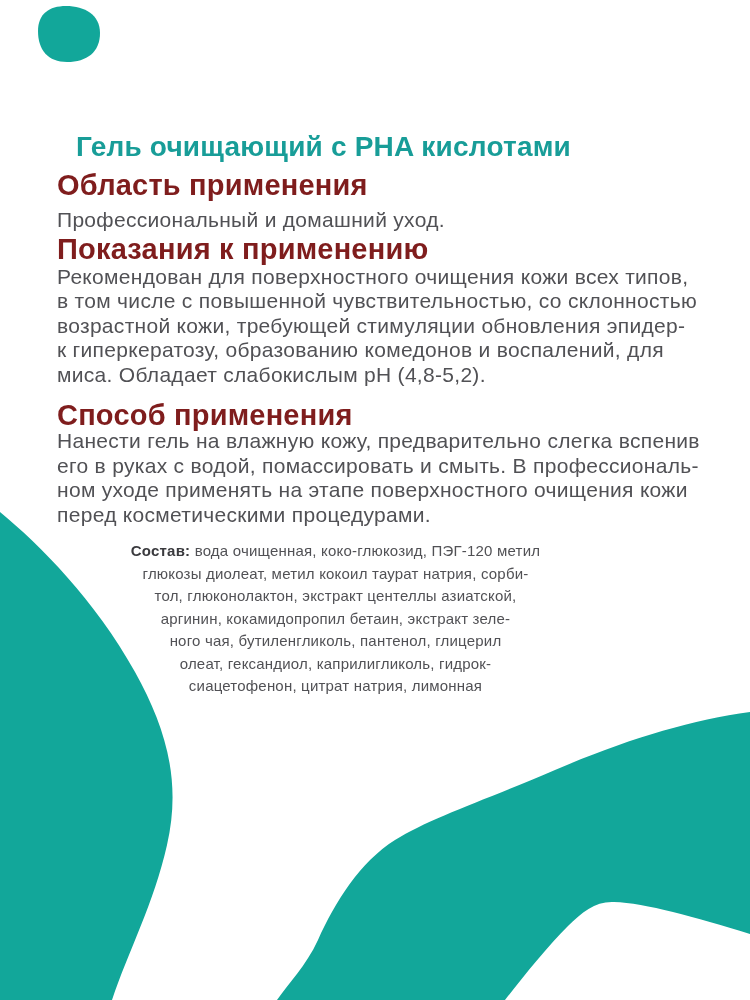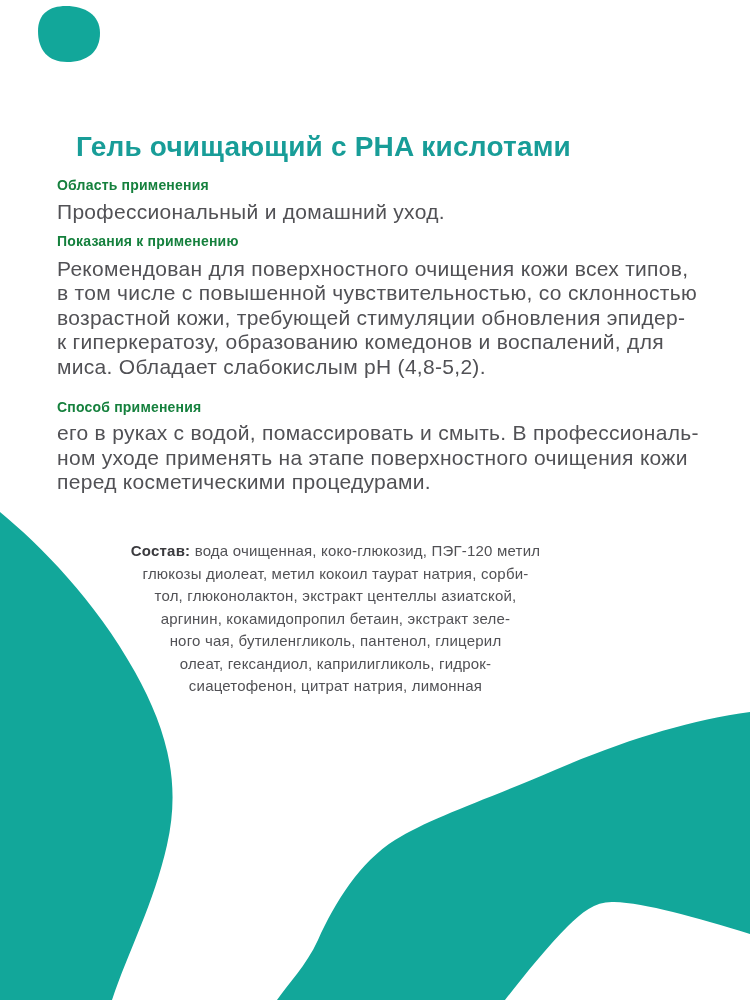--- a/index.html
+++ b/index.html
@@ -26,36 +26,36 @@
     top: 131px;
     width: 648px;
   }
   .title {
     font-size: 28px;
     line-height: 32px;
     font-weight: 700;
     letter-spacing: 0.2px;
   }
   .h2 {
-    font-size: 14px;
+    font-size: 29px;
     line-height: 25px;
     font-weight: 700;
     letter-spacing: 0.2px;
-    color: #15803d;
+    color: #7f1d1d;
   }
   .h2-1 { margin-top: 10px; }
   .h2-2 { margin-top: 4px; }
   .h2-3 { margin-top: 16px; }
   .para {
     font-size: 21px;
     line-height: 24.5px;
     letter-spacing: 0.3px;
     color: #515155;
   }
-  .p-1 { margin-top: 2px; }
+  .p-1 { margin-top: 10px; }
   .p-2 { margin-top: 3px; }
   .p-3 { margin-top: 1px; }
   .composition {
     position: absolute;
     left: 78px;
     top: 540px;
     width: 515px;
     text-align: center;
     font-size: 15px;
     line-height: 22.5px;
@@ -88,20 +88,21 @@
     <div class="para p-2">
       <div>Рекомендован для поверхностного очищения кожи всех типов,</div>
       <div>в том числе с повышенной чувствительностью, со склонностью</div>
       <div>возрастной кожи, требующей стимуляции обновления эпидер-</div>
       <div>к гиперкератозу, образованию комедонов и воспалений, для</div>
       <div>миса. Обладает слабокислым pH (4,8-5,2).</div>
     </div>
 
     <div class="h2 h2-3">Способ применения</div>
     <div class="para p-3">
+      <div>Нанести гель на влажную кожу, предварительно слегка вспенив</div>
       <div>его в руках с водой, помассировать и смыть. В профессиональ-</div>
       <div>ном уходе применять на этапе поверхностного очищения кожи</div>
       <div>перед косметическими процедурами.</div>
     </div>
 
   </div>
 
   <div class="composition">
     <div>
       <span class="bold">Состав:</span>

